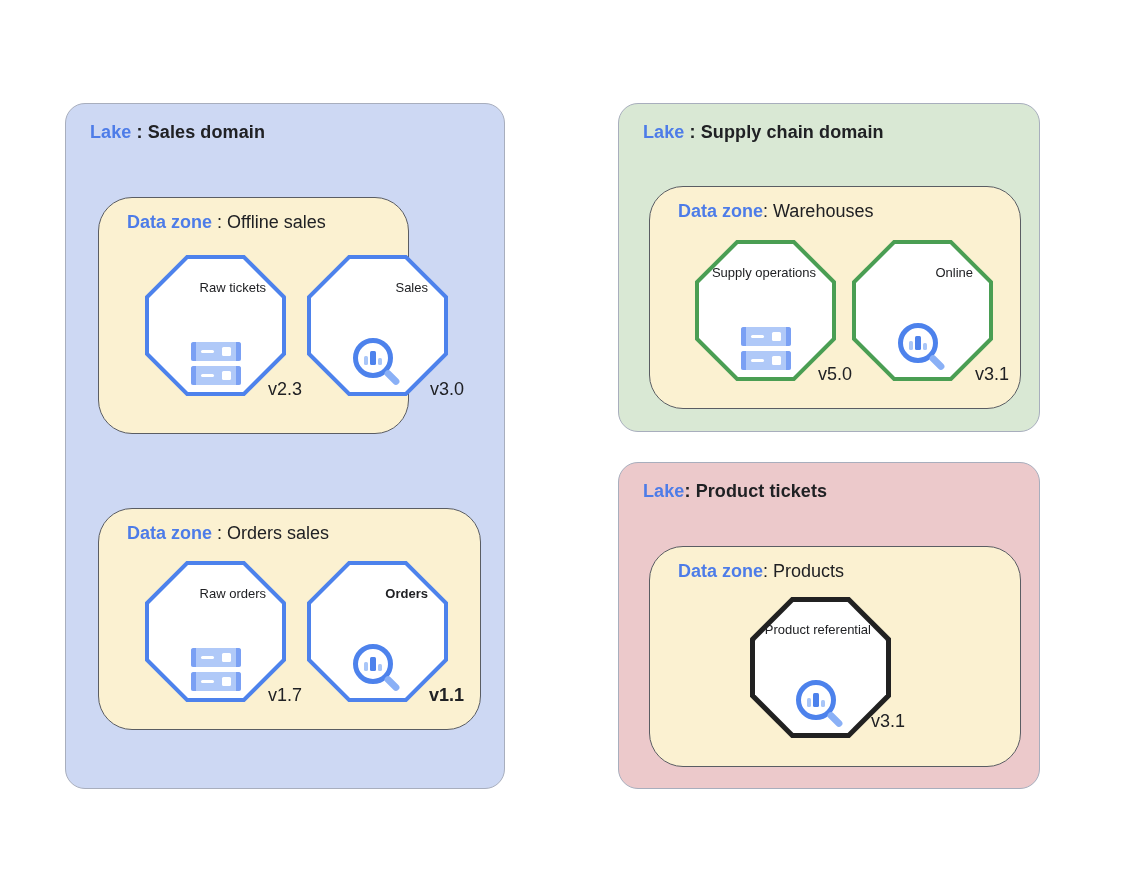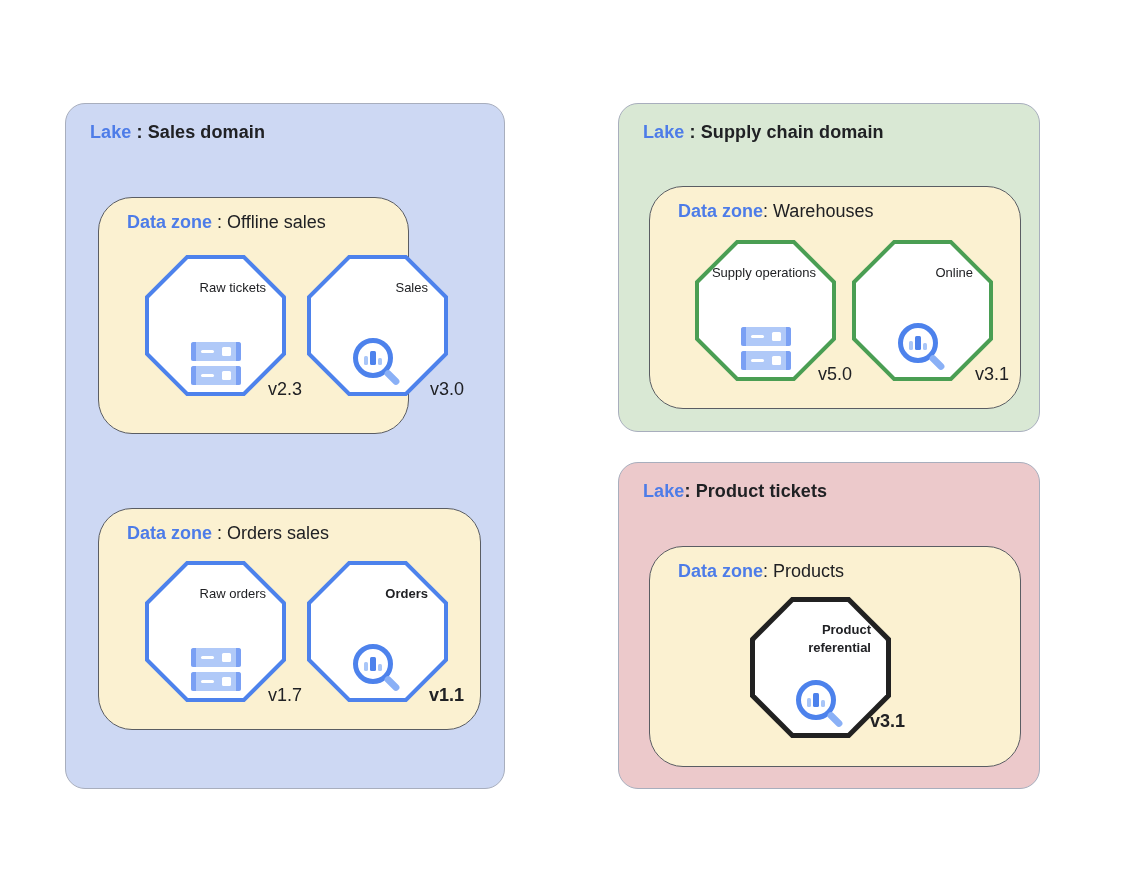--- a/index.html
+++ b/index.html
@@ -185,21 +185,21 @@
       </div>
     </div>
   </section>
 
   <section class="lake lake-product">
     <h2 class="lake-title"><span class="accent">Lake</span><span class="sep">: </span><span>Product tickets</span></h2>
 
     <div class="zone zone-products">
       <h3 class="zone-title"><span class="accent">Data zone</span><span class="sep">: </span><span>Products</span></h3>
 
-      <div class="asset oct-black" style="left:100px;top:50px;font-weight:bold;">
+      <div class="asset oct-black" style="left:100px;top:50px;">
         <div class="oct-border"></div>
         <div class="oct-fill"></div>
         <div class="oct-label">Product referential</div>
         <div class="oct-icon icon-search">
           <div class="mag-circle">
               <span class="mag-bar b1"></span>
               <span class="mag-bar b2"></span>
               <span class="mag-bar b3"></span>
             </div>
           <div class="mag-handle"></div>

